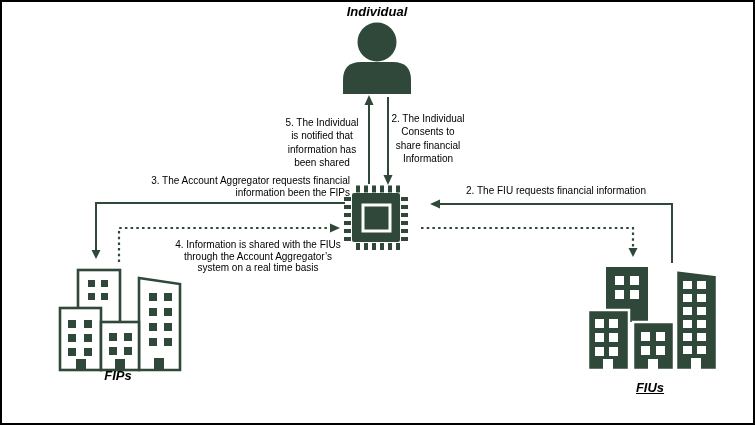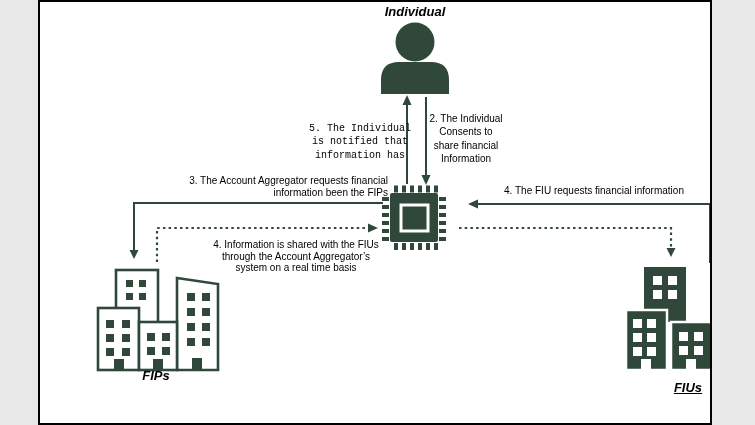--- a/index.html
+++ b/index.html
@@ -4,28 +4,27 @@
 <style>
   :root {
     --color-accent: #2F4839;
     --color-text: #000000;
     --color-background: #FFFFFF;
     --color-border: #000000;
   }
   html, body { margin: 0; padding: 0; background: #e8e8e8; }
   .canvas {
     position: relative;
-    width: 674px;
+    width: 755px;
     height: 425px;
     box-sizing: border-box;
     background: var(--color-background);
     border: 2px solid var(--color-border);
     font-family: "Liberation Sans", sans-serif;
     overflow: hidden;
-    margin-left: 38px;
   }
   .gfx { position: absolute; left: 0; top: 0; }
   .ink { fill: var(--color-accent); }
   .outline-b { fill: #ffffff; stroke: var(--color-accent); stroke-width: 2.6; }
   .solid-b { fill: var(--color-accent); stroke: #ffffff; stroke-width: 2.5; }
   .solid-b-noline { fill: var(--color-accent); }
   .win-ink { fill: var(--color-accent); }
   .win-white { fill: #ffffff; }
   .flow { stroke: var(--color-accent); stroke-width: 2; fill: none; }
   .flow-dotted { stroke: var(--color-accent); stroke-width: 2.2; fill: none; stroke-dasharray: 2.5 3.2; }
@@ -183,40 +182,41 @@
 
 
   <div class="entity" style="left:66px; top:366px; width:100px;">
     <div>FIPs</div>
   </div>
 
   <div class="entity" style="left:598px; top:378px; width:100px;text-decoration:underline;">
     <div>FIUs</div>
   </div>
 
-  <div class="lbl" style="left:250px; top:120px; width:140px;font-family:Liberation Mono, monospace;">
+  <div class="lbl" style="left:250px; top:114px; width:140px;">
     <div>5. The Individual</div>
     <div>is notified that</div>
     <div>information has</div>
+    <div>been shared</div>
   </div>
 
   <div class="lbl" style="left:356px; top:110px; width:140px;">
     <div>2. The Individual</div>
     <div>Consents to</div>
     <div>share financial</div>
     <div>Information</div>
   </div>
 
   <div class="lbl tight" style="left:94px; top:173px; width:254px;text-align:right;">
     <div>3. The Account Aggregator requests financial</div>
     <div>information been the FIPs</div>
   </div>
 
   <div class="lbl" style="left:428px; top:182px; width:252px;">
-    <div>4. The FIU requests financial information</div>
+    <div>2. The FIU requests financial information</div>
   </div>
 
   <div class="lbl tighter" style="left:130px; top:237px; width:252px;">
     <div>4. Information is shared with the FIUs</div>
     <div>through the Account Aggregator’s</div>
     <div>system on a real time basis</div>
   </div>
 
 
 </div>

